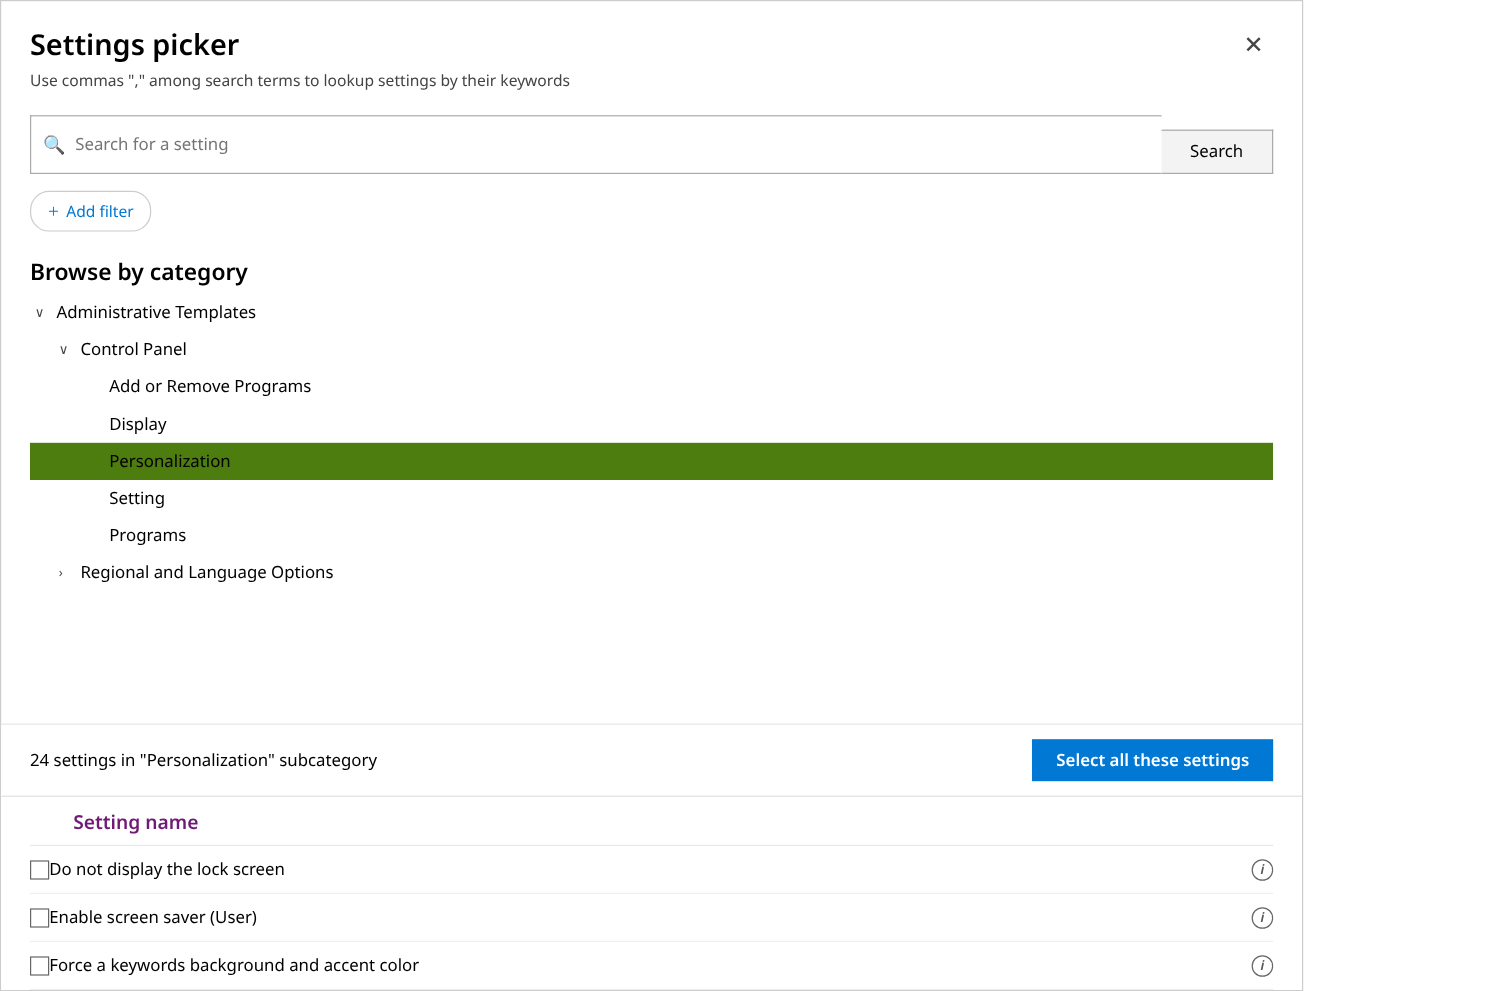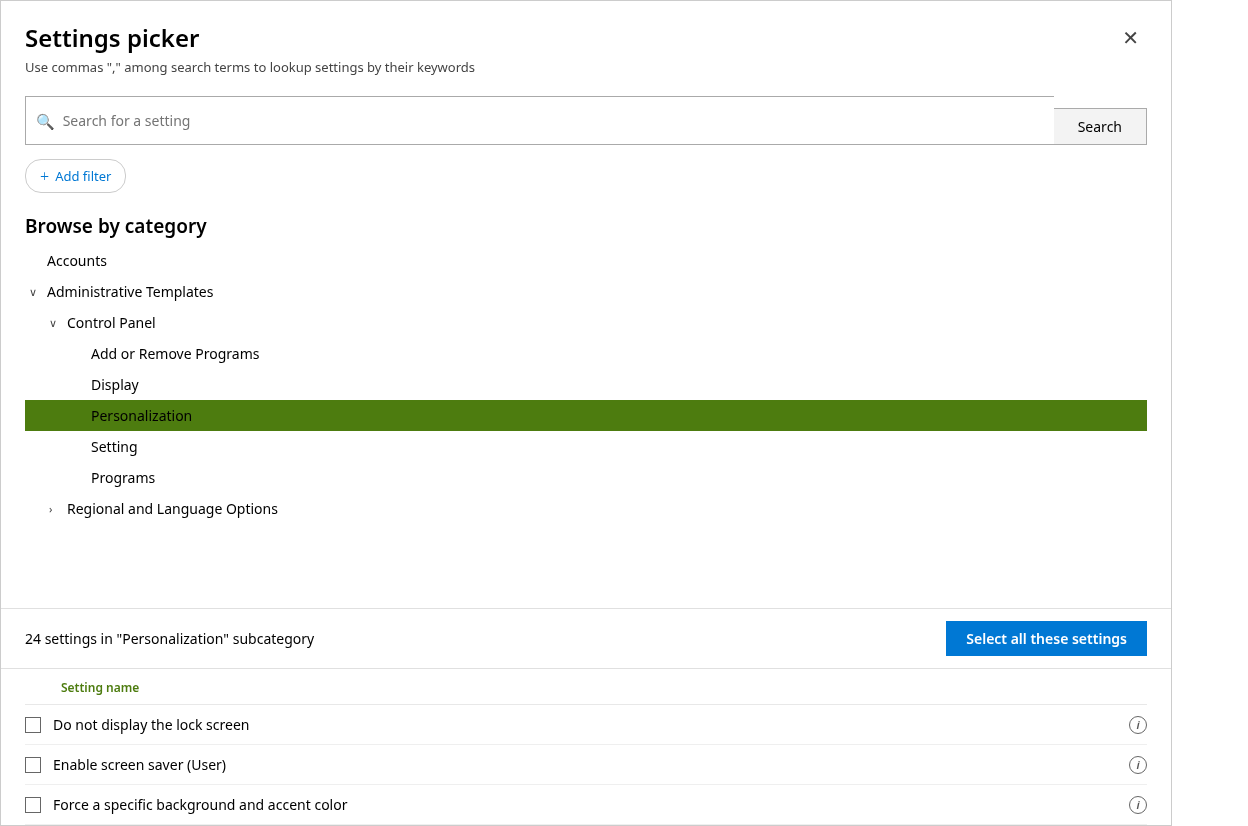--- a/index.html
+++ b/index.html
@@ -6,21 +6,21 @@
     body {
       font-family: 'Segoe UI', system-ui, -apple-system, sans-serif;
       font-size: 14px;
       background: #fff;
       color: #000;
       width: 1248px;
       height: 826px;
       overflow: hidden;
     }
     .dialog {
-      width: 1172px;
+      width: 1086px;
       height: 826px;
       background: #fff;
       display: flex;
       flex-direction: column;
       padding: 0;
       border: 1px solid #ccc;
       position: relative;
     }
     .dialog-header {
       padding: 20px 24px 10px 24px;
@@ -176,32 +176,31 @@
       font-size: 14px;
       font-weight: 600;
       cursor: pointer;
       font-family: inherit;
       text-align: center;
     }
     .settings-list {
       padding: 0 24px;
     }
     .settings-list-header {
-      font-size: 12px;
+      font-size: 16px;
       font-weight: 600;
       padding: 10px 0 8px 36px;
       border-bottom: 1px solid #e8e8e8;
-      color: #4d7c0f;
+      color: #701a75;
     }
     .setting-row {
       display: flex;
       align-items: center;
       padding: 10px 0;
       border-bottom: 1px solid #efefef;
-      gap: 12px;
       position: relative;
     }
     .setting-checkbox {
       width: 16px;
       height: 16px;
       border: 1.5px solid #666;
       flex-shrink: 0;
       cursor: pointer;
       appearance: none;
       -webkit-appearance: none;
@@ -254,24 +253,20 @@
     <button class="add-filter-btn">
       <span class="plus-icon">+</span>
       <span>Add filter</span>
     </button>
   </div>
 
   <div class="browse-section">
     <div class="browse-title">Browse by category</div>
     <div class="tree-container">
 
-    <div class="tree-item level-0">
-          <span class="chevron"></span>
-          <span>Accounts</span>
-        </div>
         <div class="tree-item level-0">
           <span class="chevron">∨</span>
           <span>Administrative Templates</span>
         </div>
         <div class="tree-item level-1">
           <span class="chevron">∨</span>
           <span>Control Panel</span>
         </div>
         <div class="tree-item level-2">
           <span class="chevron"></span>
@@ -313,18 +308,18 @@
           <span class="setting-name">Do not display the lock screen</span>
           <div class="info-icon">i</div>
         </div>
         <div class="setting-row">
           <input type="checkbox" class="setting-checkbox" style="">
           <span class="setting-name">Enable screen saver (User)</span>
           <div class="info-icon">i</div>
         </div>
         <div class="setting-row">
           <input type="checkbox" class="setting-checkbox" style="">
-          <span class="setting-name">Force a specific background and accent color</span>
+          <span class="setting-name">Force a keywords background and accent color</span>
           <div class="info-icon">i</div>
         </div>
       </div>
   </div>
 </div>
 
 </body></html>

